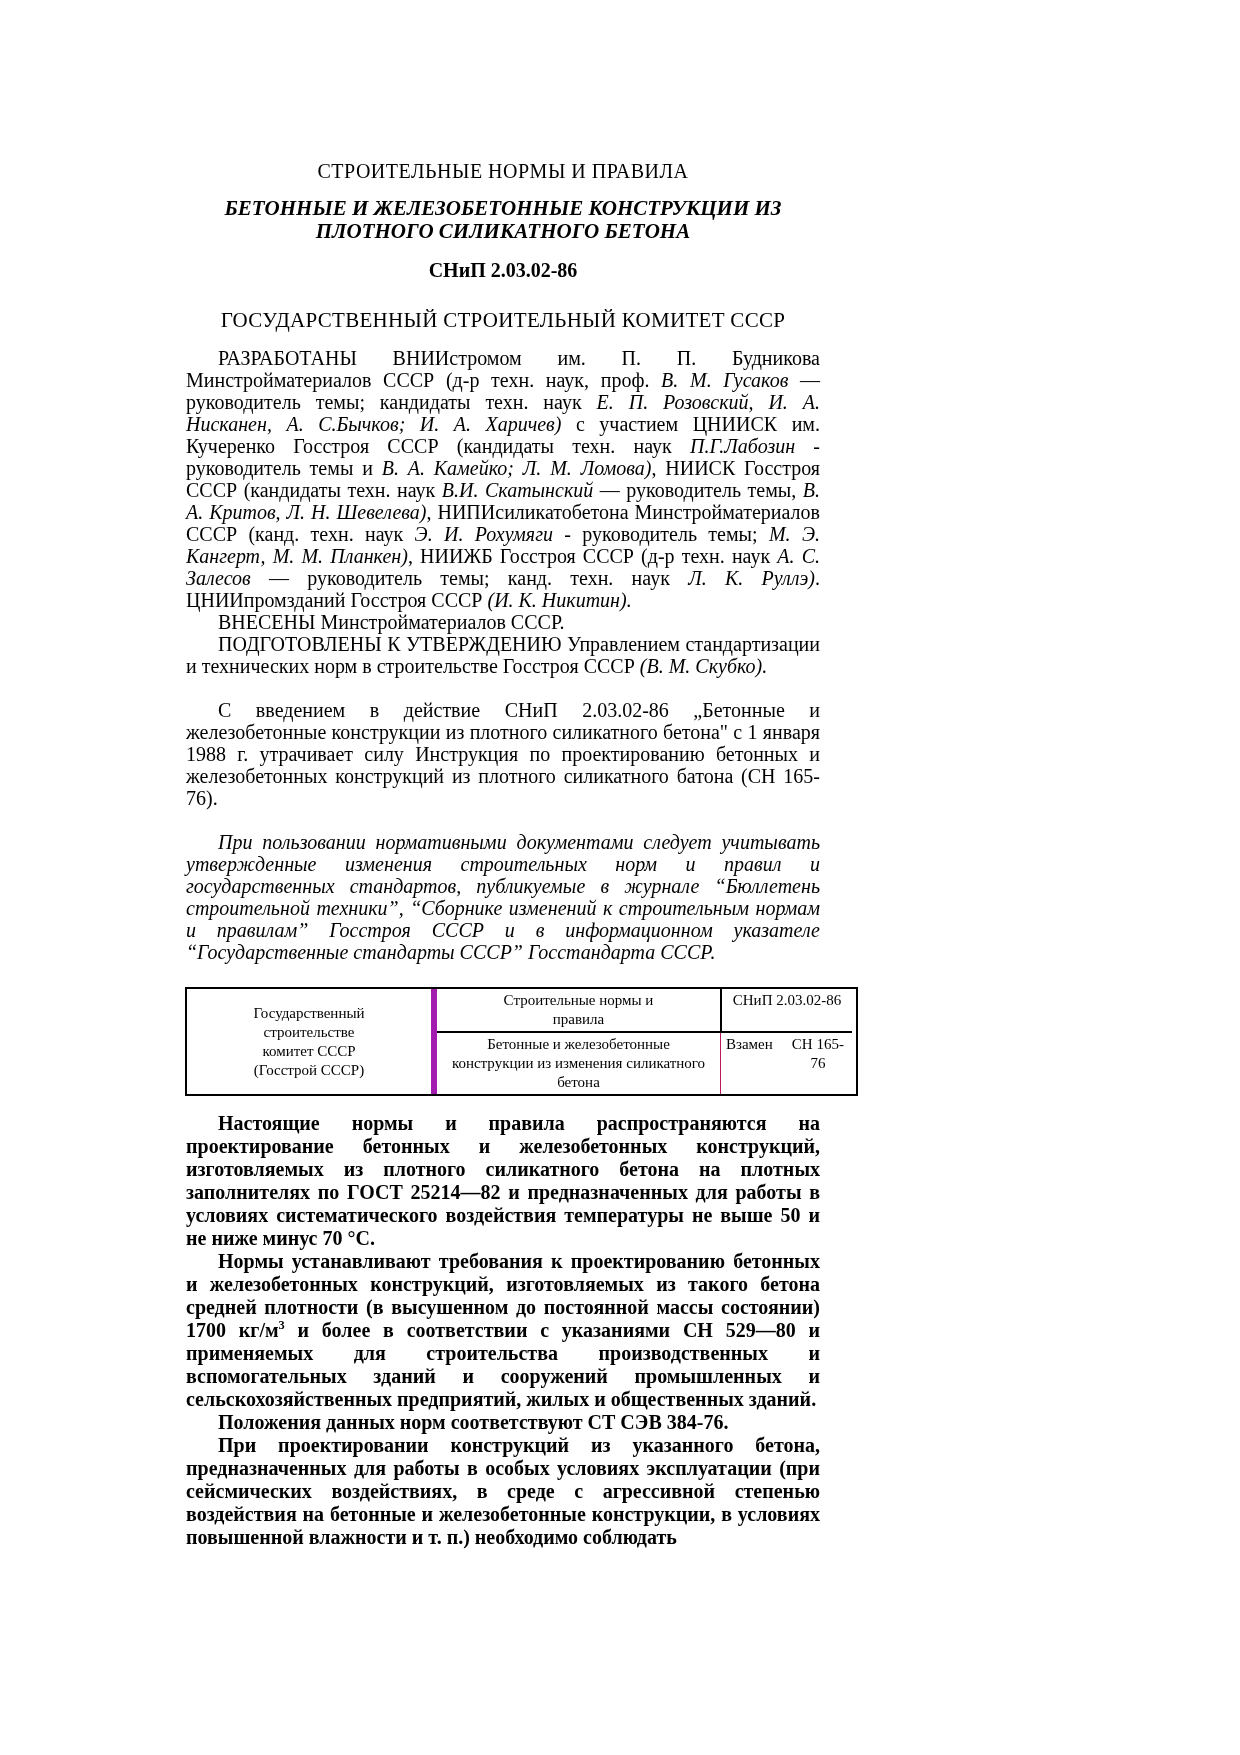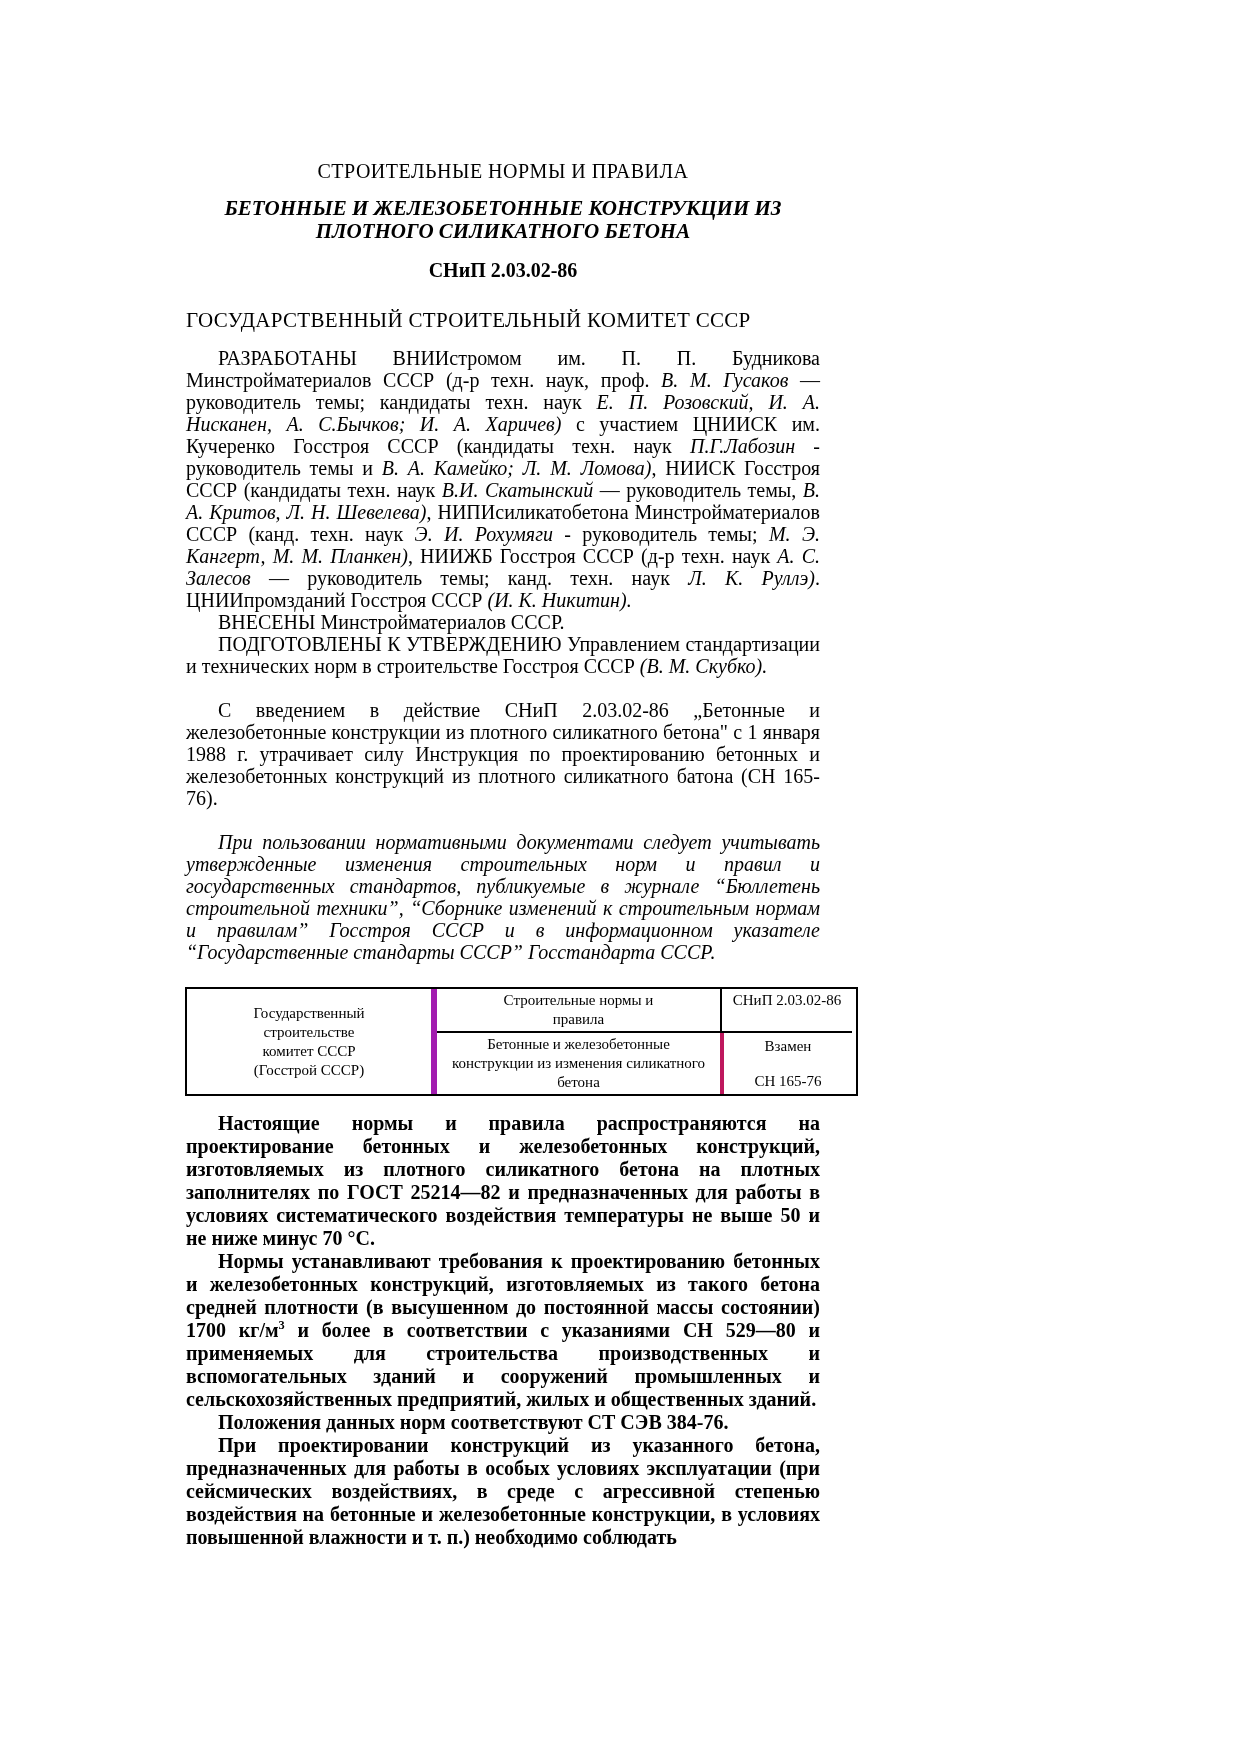--- a/index.html
+++ b/index.html
@@ -40,21 +40,21 @@
     font-size: 20px;
     line-height: 21px;
     font-weight: bold;
     text-align: center;
   }
   .t-committee {
     margin: 0 0 16px 0;
     font-size: 21px;
     line-height: 22px;
     font-weight: normal;
-    text-align: left;
+    text-align: center;
     letter-spacing: 0.3px;
   }
   .front p.para, .body-text p.para {
     margin: 0;
     text-align: justify;
     text-indent: 32px;
   }
   .front p.para {
     font-size: 20px;
     line-height: 22px;
@@ -77,22 +77,22 @@
     font-size: 15px;
     line-height: 19px;
     text-align: center;
   }
   .info-table .cell { padding: 2px 5px; }
   .c-org      { grid-column: 1; grid-row: 1 / 3; border-right: 6px solid #a21caf;
                 display: flex; flex-direction: column; justify-content: center; }
   .c-type     { grid-column: 2; grid-row: 1; border-bottom: 2px solid #000; }
   .c-code     { grid-column: 3; grid-row: 1; border-left: 2px solid #000; border-bottom: 2px solid #000; }
   .c-subject  { grid-column: 2; grid-row: 2; }
-  .c-replaces { grid-column: 3; grid-row: 2; border-left: 4px solid #be185d;
-                display: flex; flex-direction: column; justify-content: center; gap: 16px; }
+  .c-replaces { grid-column: 3; grid-row: 2; border-left: 1px solid #be185d;
+                display: flex; flex-direction: row; justify-content: center; gap: 16px; }
 </style>
 </head>
 <body>
 
 <div class="page">
   <div class="content">
 
     <h1 class="t-series">СТРОИТЕЛЬНЫЕ НОРМЫ И ПРАВИЛА</h1>
     <h2 class="t-main">БЕТОННЫЕ И ЖЕЛЕЗОБЕТОННЫЕ КОНСТРУКЦИИ ИЗ ПЛОТНОГО СИЛИКАТНОГО БЕТОНА</h2>
     <h3 class="t-num">СНиП 2.03.02-86</h3>

